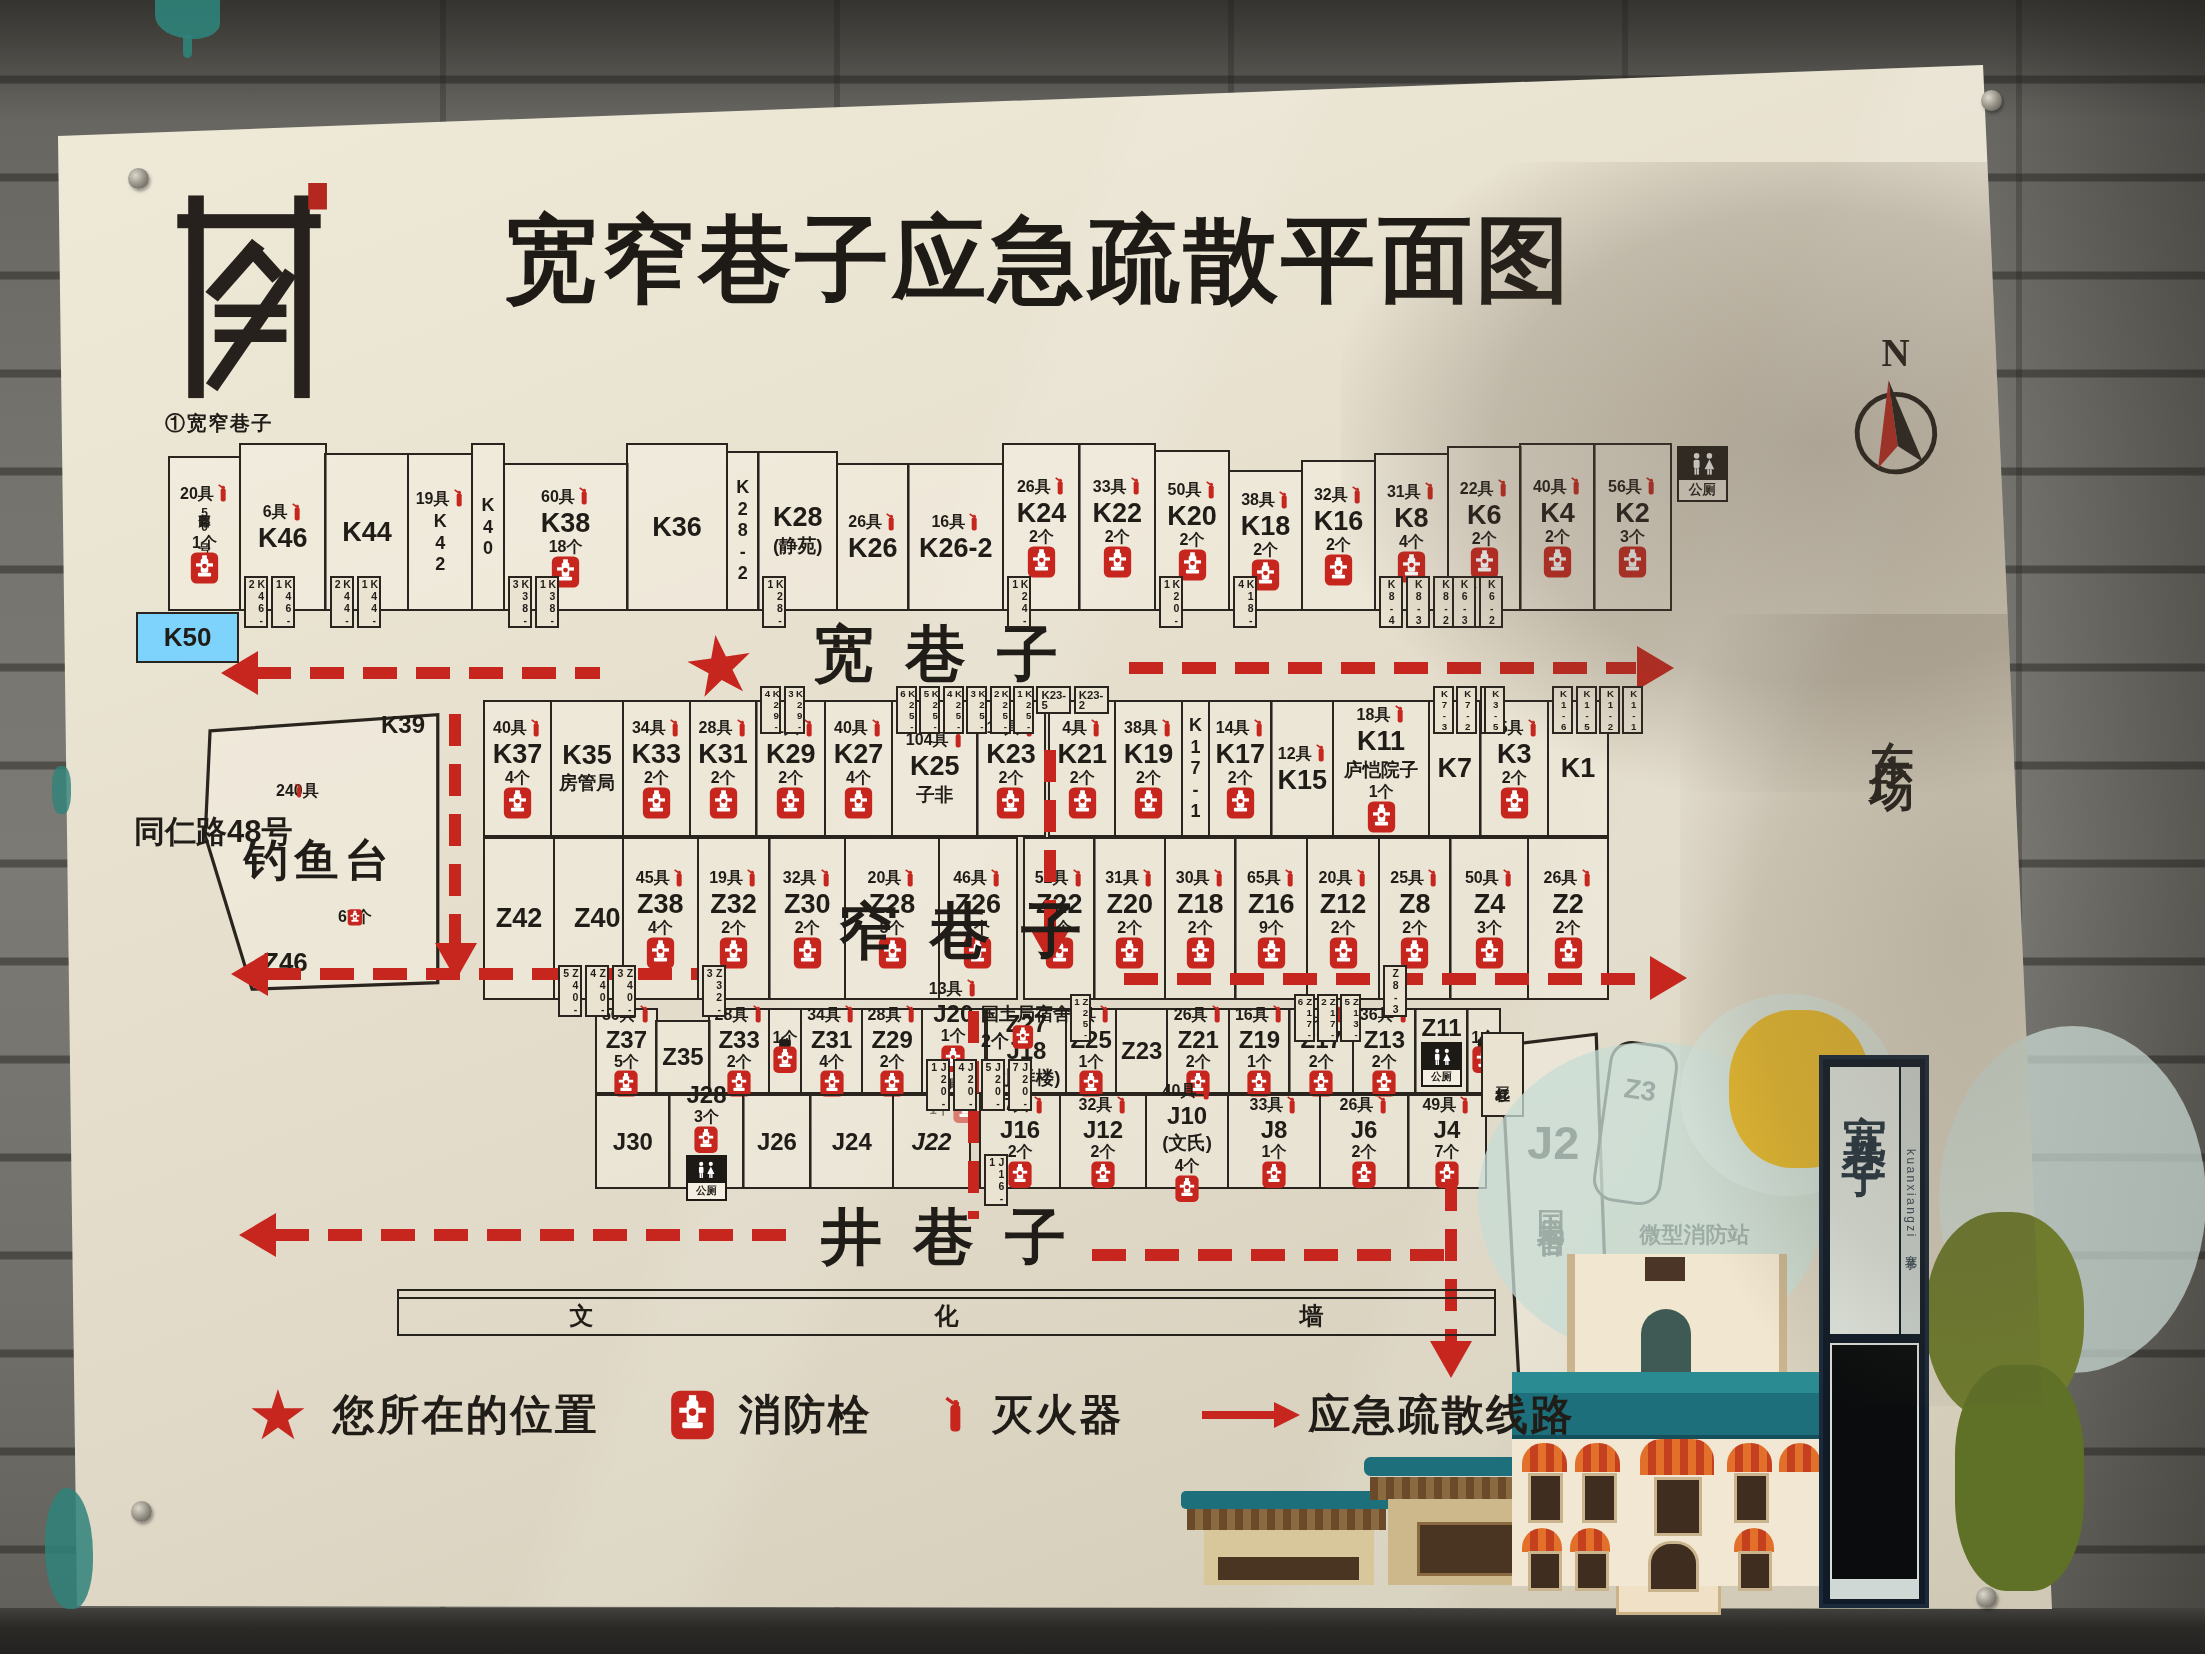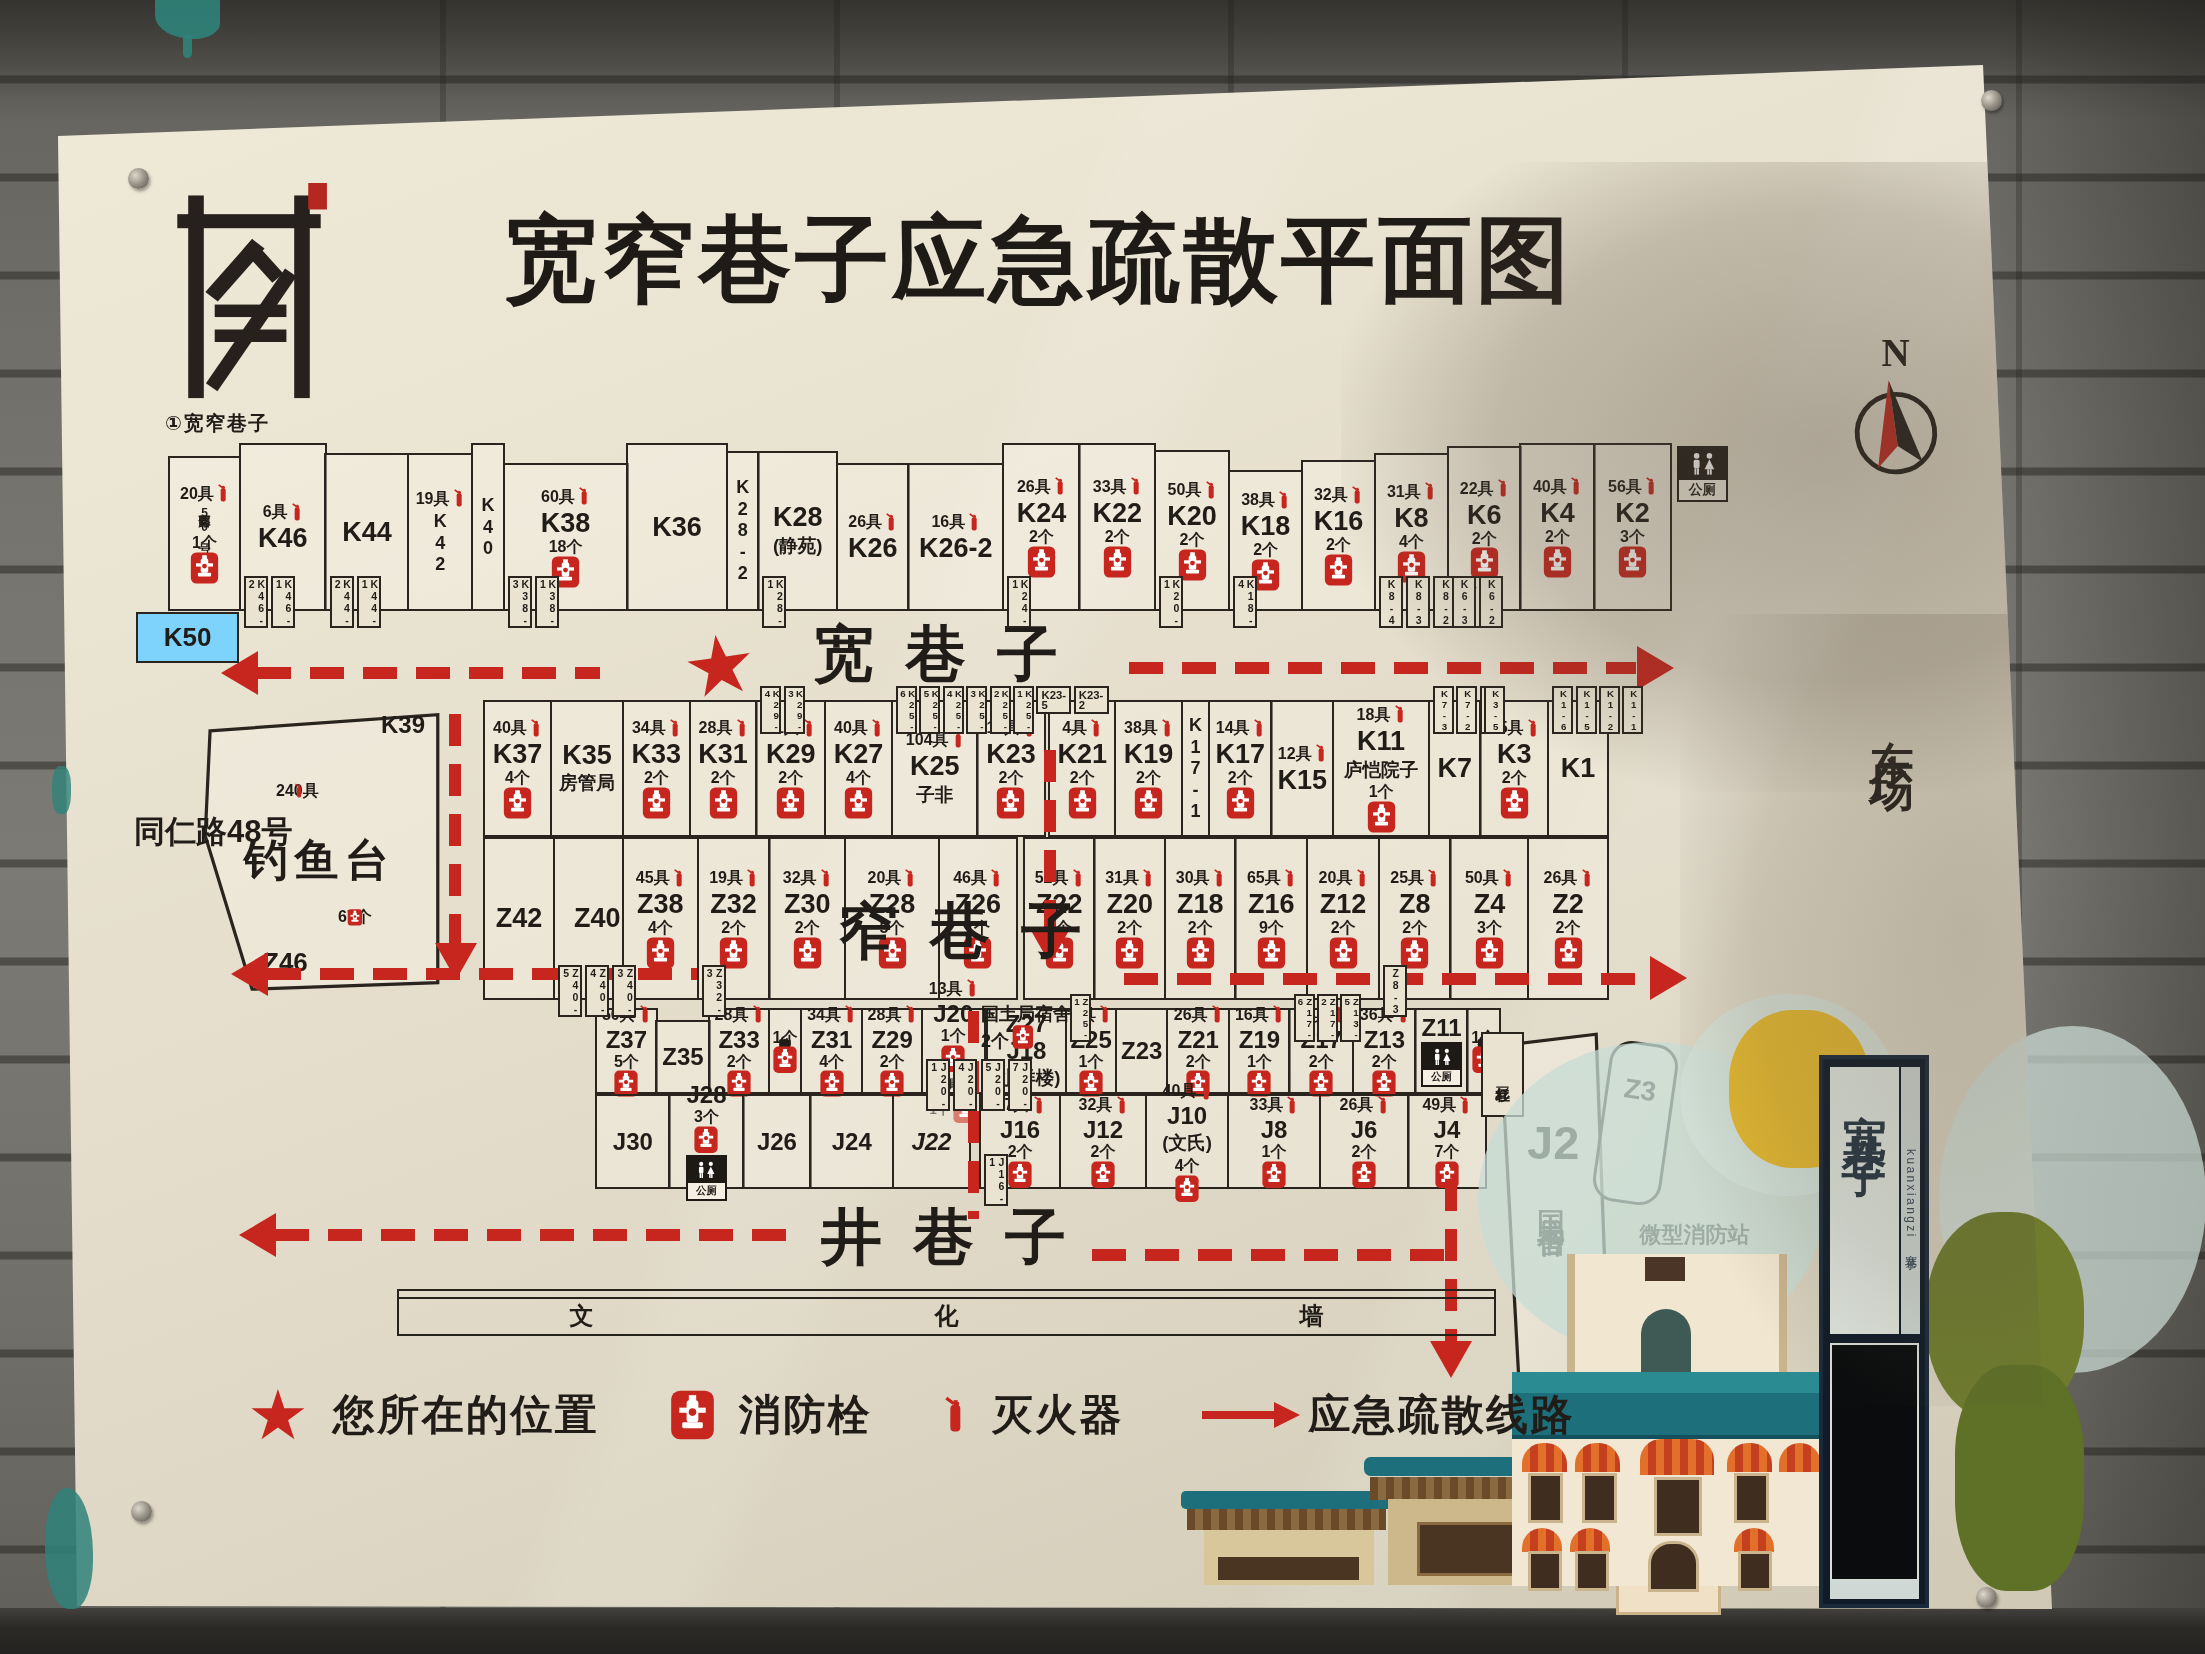--- a/index.html
+++ b/index.html
@@ -37,21 +37,21 @@
     background:radial-gradient(ellipse at 58% 45%,rgba(84,72,58,.40) 0%,rgba(84,72,58,.26) 48%,transparent 74%);}
   .sh2{position:absolute;left:1680px;top:614px;width:517px;height:792px;
     background:radial-gradient(ellipse at 55% 40%,rgba(84,72,58,.26) 0%,rgba(84,72,58,.16) 52%,transparent 78%);}
   .screw{position:absolute;width:21px;height:21px;border-radius:50%;z-index:60;
     background:radial-gradient(circle at 35% 35%,#ddd8cb,#8d897e 55%,#534f48 100%);box-shadow:1.6px 2.4px 3.2px rgba(0,0,0,.35);}
 
   .content{position:absolute;inset:0;z-index:10;}
 
   
   .logo-wrap{position:absolute;left:170px;top:183px;width:158px;height:226px;}
-  .logo-caption{position:absolute;left:165px;top:410px;font-size:20px;font-weight:bold;letter-spacing:1.6px;}
+  .logo-caption{position:absolute;left:165px;top:410px;font-size:20px;font-weight:bold;letter-spacing:1.6px;font-family:Liberation Mono, monospace;}
   .page-title{position:absolute;left:408px;top:197px;width:1260px;text-align:center;
     font-size:94px;font-weight:900;letter-spacing:3.2px;color:#1e1a15;}
   .compass{position:absolute;left:1847px;top:330px;width:97px;text-align:center;}
   .compass .n{font-family:"Liberation Serif","DejaVu Serif",serif;font-size:39px;font-weight:bold;}
   .east{position:absolute;left:1863px;top:704px;writing-mode:vertical-rl;text-orientation:upright;
     font-size:44px;font-weight:bold;letter-spacing:14.5px;color:#22201b;}
 
   
   .wc{border:2.4px solid #1d1a16;background:#f4efe2;display:inline-flex;flex-direction:column;align-items:center;width:47px;}
   .wc .wc-fig{background:#1d1a16;width:100%;padding:4px 2.4px;display:flex;justify-content:center;box-sizing:border-box;}

